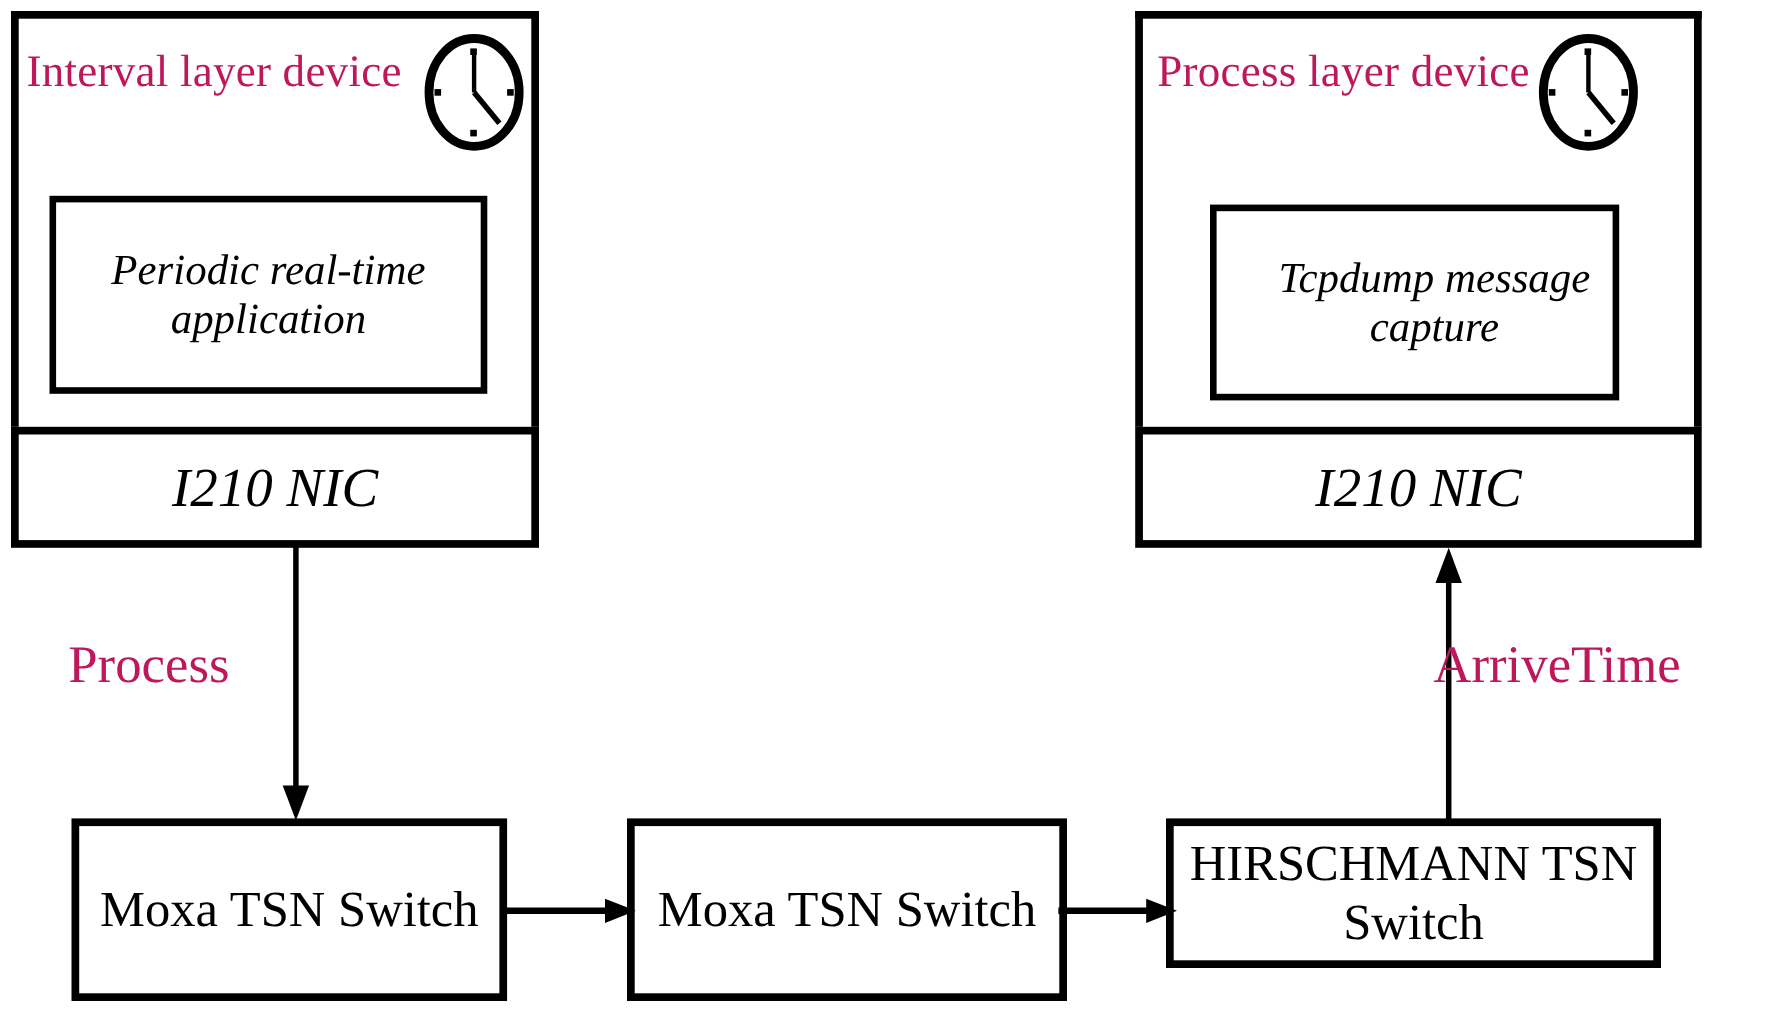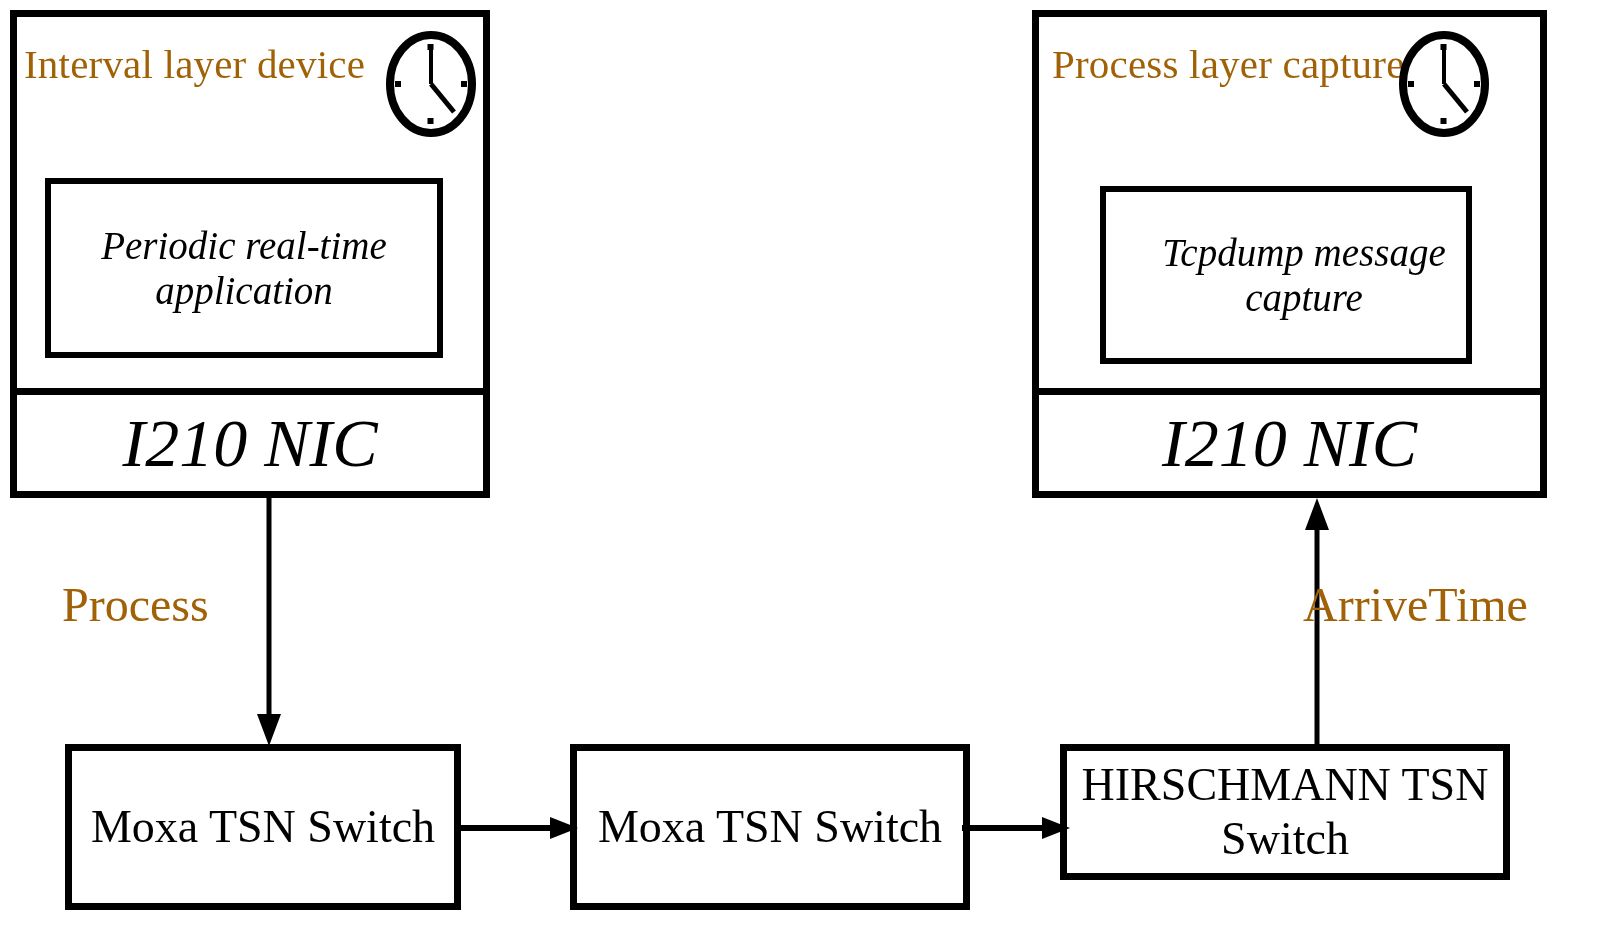--- a/index.html
+++ b/index.html
@@ -20,21 +20,21 @@
     position: absolute;
     box-sizing: border-box;
     background: #ffffff;
     border: 7px solid #000000;
     font-style: italic;
   }
   .box-thin { border-width: 6px; }
   .txt {
     position: absolute;
     box-sizing: border-box;
-    color: #a16207;
+    color: #be185d;
     line-height: 1.12;
     white-space: pre;
   }
   .centered {
     display: flex;
     align-items: center;
     justify-content: center;
     text-align: center;
   }
 
@@ -49,21 +49,21 @@
   #right-app-box    { left: 1100px; top: 186px; width: 372px; height: 178px; padding-left: 36px; }
 
   
   .device-title {
     font-size: 41px;
     letter-spacing: .2px;
   }
   #left-device-title  { left: 24px;   top: 42px;  }
   #right-device-title { left: 1052px; top: 42px;  }
 
-  .nic-label { font-size: 68px; }
+  .nic-label { font-size: 50px; }
 
   .app-label { font-size: 39px; }
 
   
   .clock { position: absolute; }
 
   #left-clock  { left: 383px;  top: 28px;  width: 96px; height: 112px; }
   #right-clock { left: 1396px; top: 28px;  width: 96px; height: 112px; }
 
   
@@ -119,21 +119,21 @@
     <span class="app-label">Periodic real-time
 application</span>
   </div>
 
   <div class="box centered" id="left-nic">
     <span class="nic-label">I210 NIC</span>
   </div>
 
   <div class="box" id="right-device"></div>
 
-  <div class="txt device-title" id="right-device-title">Process layer capture</div>
+  <div class="txt device-title" id="right-device-title">Process layer device</div>
 
   <svg class="clock" id="right-clock" viewBox="0 0 96 112">
     <ellipse cx="48" cy="56" rx="41" ry="49" fill="#ffffff" stroke="#000000" stroke-width="8"></ellipse>
     <rect x="44.5" y="16" width="6" height="6" fill="#000000"></rect>
     <rect x="78" y="53" width="6" height="6" fill="#000000"></rect>
     <rect x="44.5" y="90" width="6" height="6" fill="#000000"></rect>
     <rect x="12" y="53" width="6" height="6" fill="#000000"></rect>
     <line x1="48" y1="56" x2="48" y2="22" stroke="#000000" stroke-width="4"></line>
     <line x1="48" y1="56" x2="71" y2="84" stroke="#000000" stroke-width="5"></line>
   </svg>

